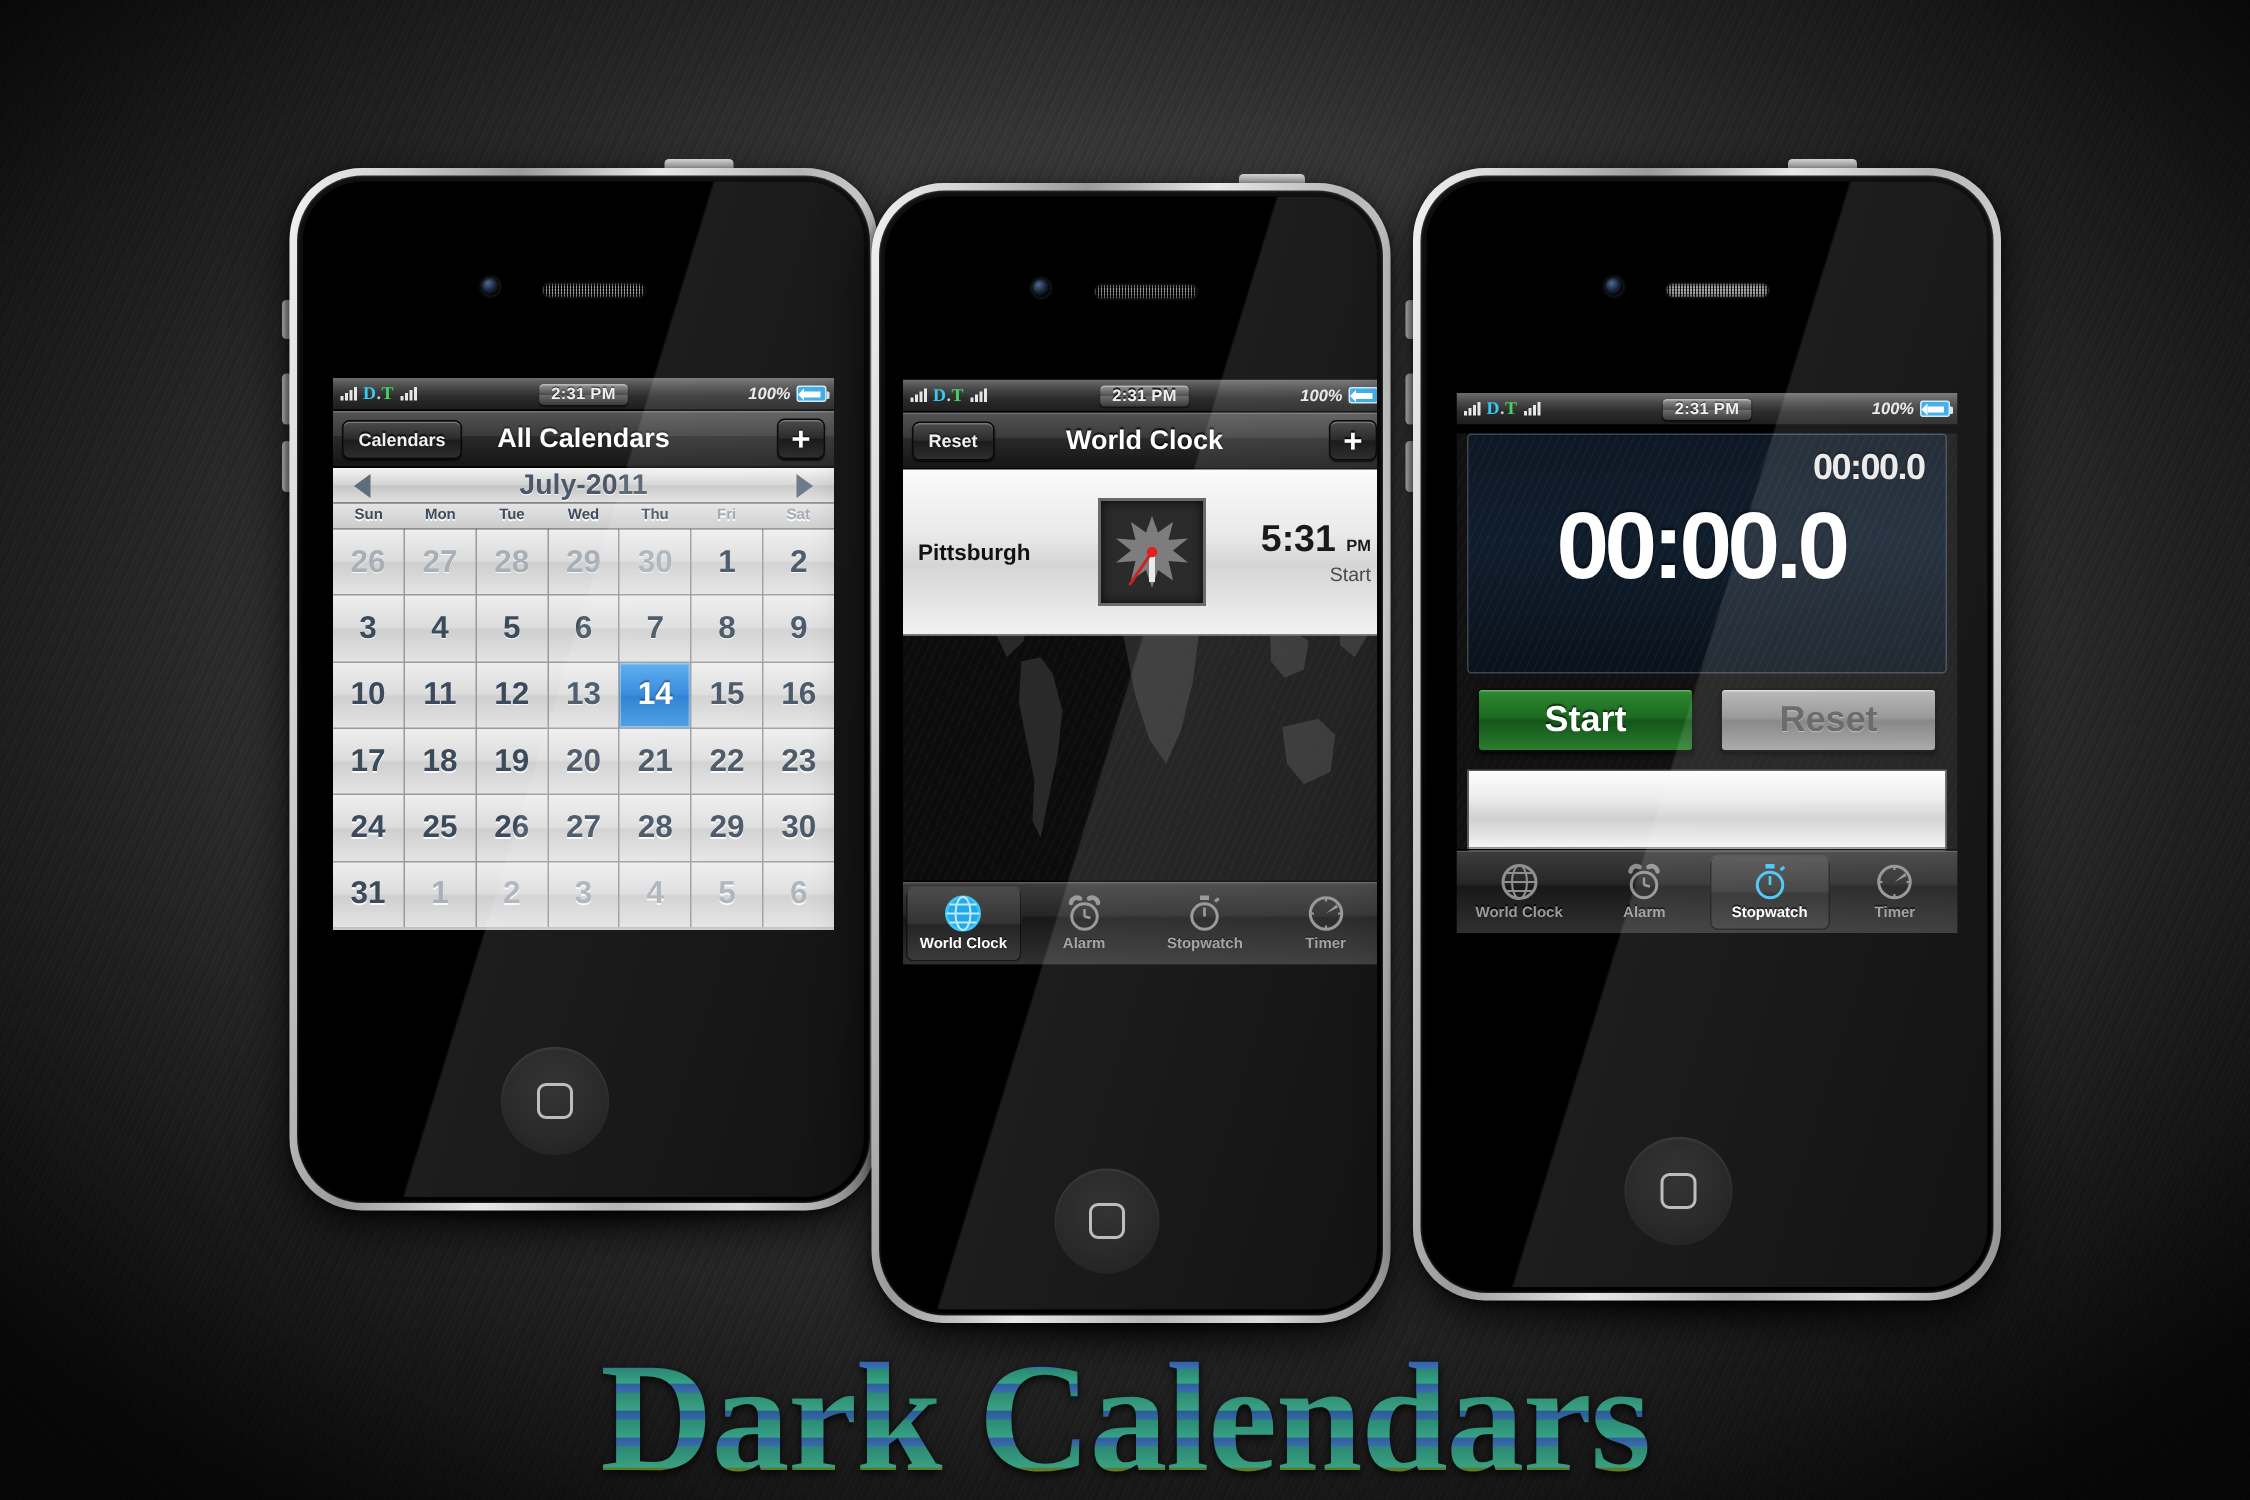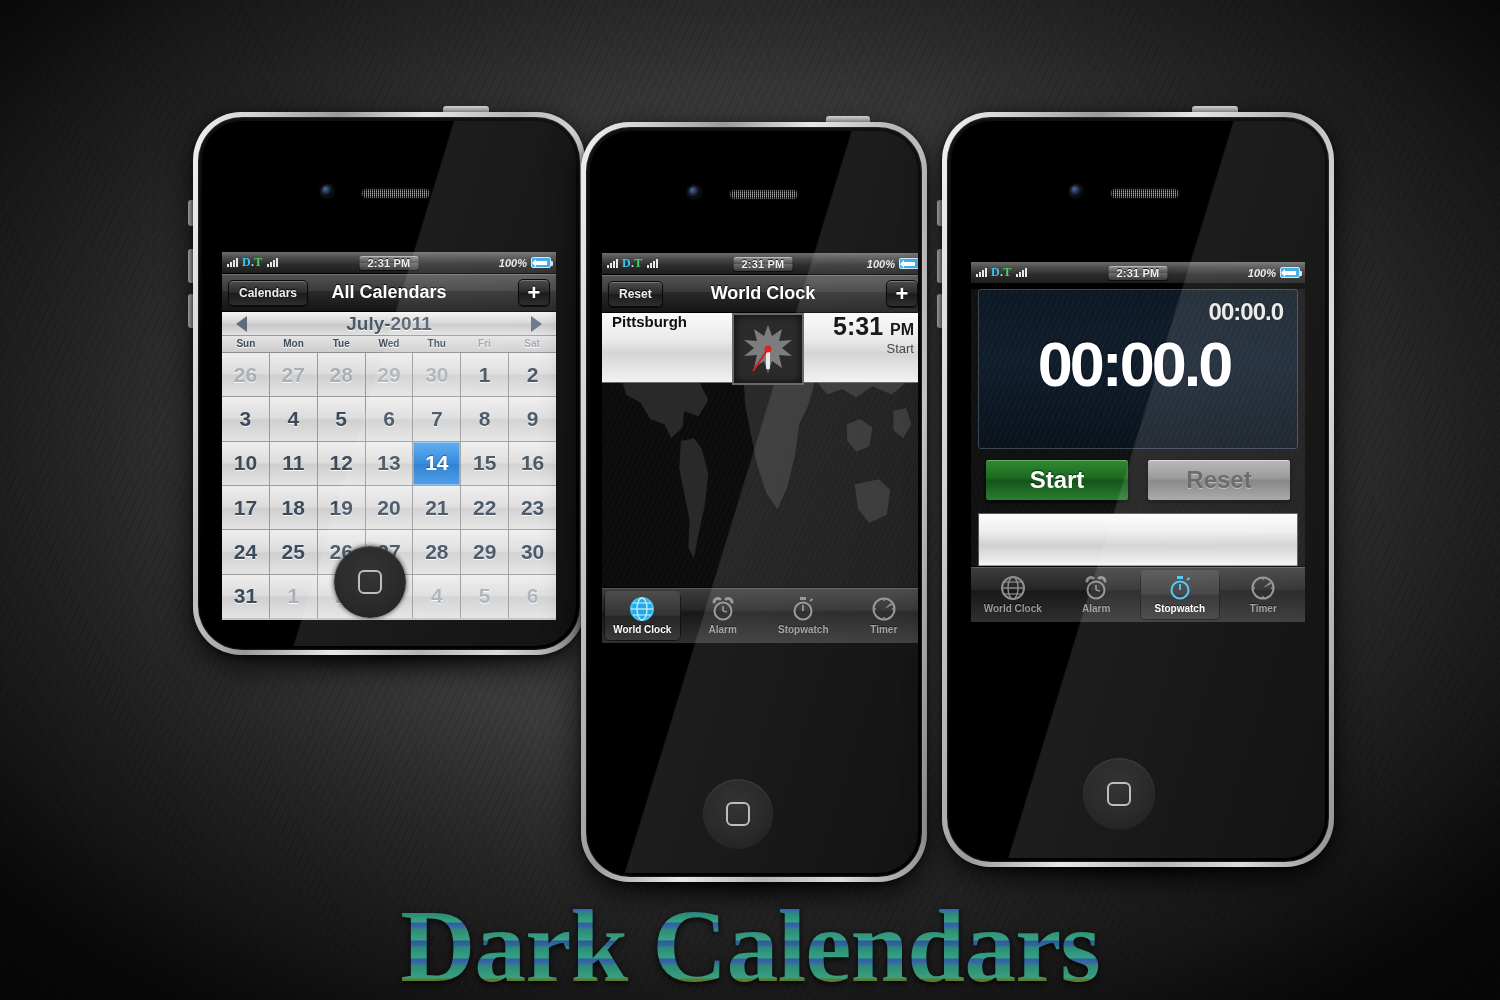--- a/index.html
+++ b/index.html
@@ -182,34 +182,34 @@
   .wc-body{ position:relative; height:100%; background:#0b0b0b; }
   .wc-map{
     position:absolute; inset:0;
     background:
       repeating-linear-gradient(115deg, rgba(255,255,255,.022) 0 1px, rgba(0,0,0,0) 1px 5px),
       #0c0c0c;
   }
   .wc-map svg{ position:absolute; left:0; top:4%; width:100%; height:70%; opacity:.88; }
   .wc-list{ position:relative; z-index:2; }
   .wc-row{
-    height:70px; display:flex; padding:0 10px;
+    height:111px; display:flex; align-items:center; padding:0 10px;
     background:linear-gradient(180deg,#fbfbfb 0%,#e9e9e9 40%,#d5d5d5 58%,#f2f2f2 100%);
     border-bottom:1px solid #6f6f6f;
     position:relative; cursor:pointer;
   }
   .wc-city{ font-size:15px; font-weight:bold; color:#111; width:120px; }
   .wc-icon{
     width:72px; height:72px; background:#2b2b2b; border:2px solid #6a6a6a;
     box-shadow:inset 0 0 8px rgba(0,0,0,.8);
     display:flex; align-items:center; justify-content:center;
   }
   .wc-time{ margin-left:auto; text-align:right; }
   .wc-tnum{ font-size:25px; font-weight:bold; color:#1a1a1a; line-height:1.05; }
-  .wc-tnum span{ font-size:16px; font-weight:bold;margin-top:29px; }
+  .wc-tnum span{ font-size:11px; font-weight:bold;margin-top:29px; }
   .wc-day{ font-size:13px; color:#4a4a4a; margin-top:2px;}
 
   
   .tabbar{
     position:absolute; left:0; right:0; bottom:0; height:56px;
     display:flex; align-items:center;
     background:linear-gradient(180deg,#3d3d3d 0%,#262626 40%,#181818 44%,#303030 100%);
     border-top:1px solid #000;
     box-shadow:inset 0 1px 0 rgba(255,255,255,.16);
   }
@@ -274,21 +274,21 @@
     filter:drop-shadow(0 2px 3px rgba(0,0,0,.85));
     white-space:nowrap;
   }
 </style>
 </head>
 <body>
 
 <div class="backdrop"></div>
 <div class="vig"></div>
 
-<div class="phone" style="left:193px; top:112px; width:392px; height:543px;">
+<div class="phone" style="left:193px; top:112px; width:392px; height:695px;">
   <div class="shadow"></div>
   <div class="topbtn" style="left:250px; top:-6px; width:46px; height:8px;"></div>
   <div class="sidebtn" style="left:-5px; top:88px; width:7px; height:26px;"></div>
   <div class="sidebtn" style="left:-5px; top:137px; width:7px; height:34px;"></div>
   <div class="sidebtn" style="left:-5px; top:182px; width:7px; height:34px;"></div>
   <div class="frame"></div>
   <div class="frame-in"></div>
   <div class="bezel">
     <div class="camera" style="left:119px; top:64px; width:12px; height:12px;"></div>
     <div class="speaker" style="left:160px; top:68px; width:68px; height:9px;"></div>

